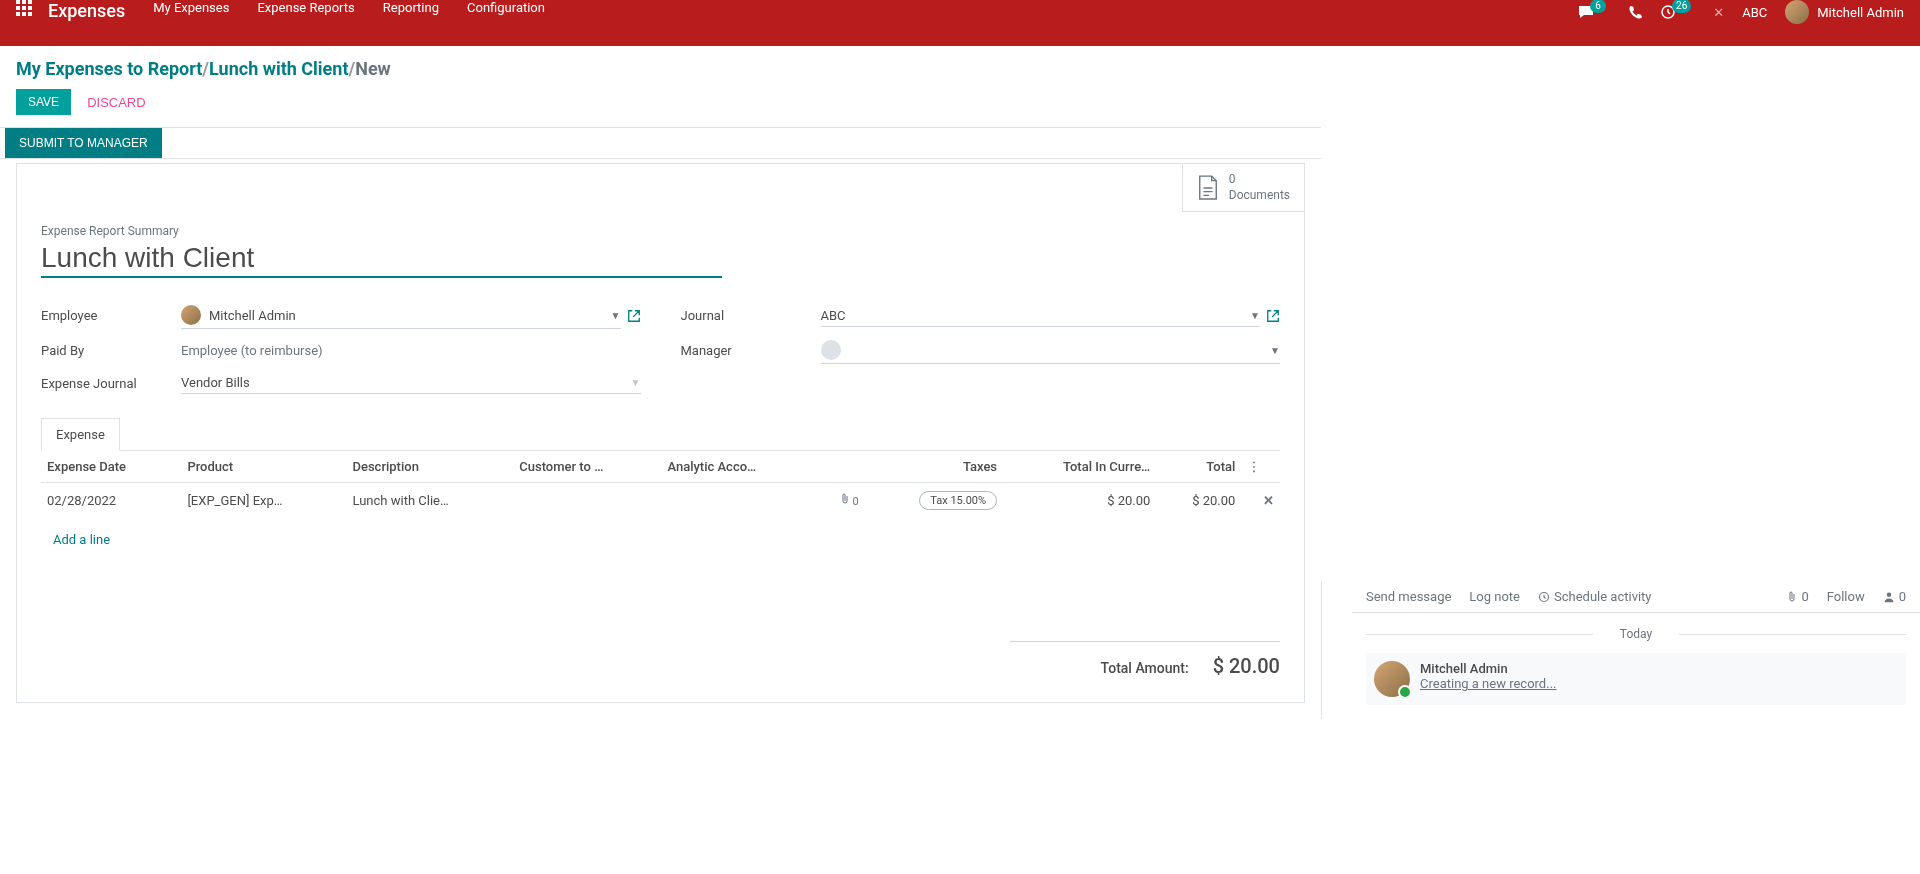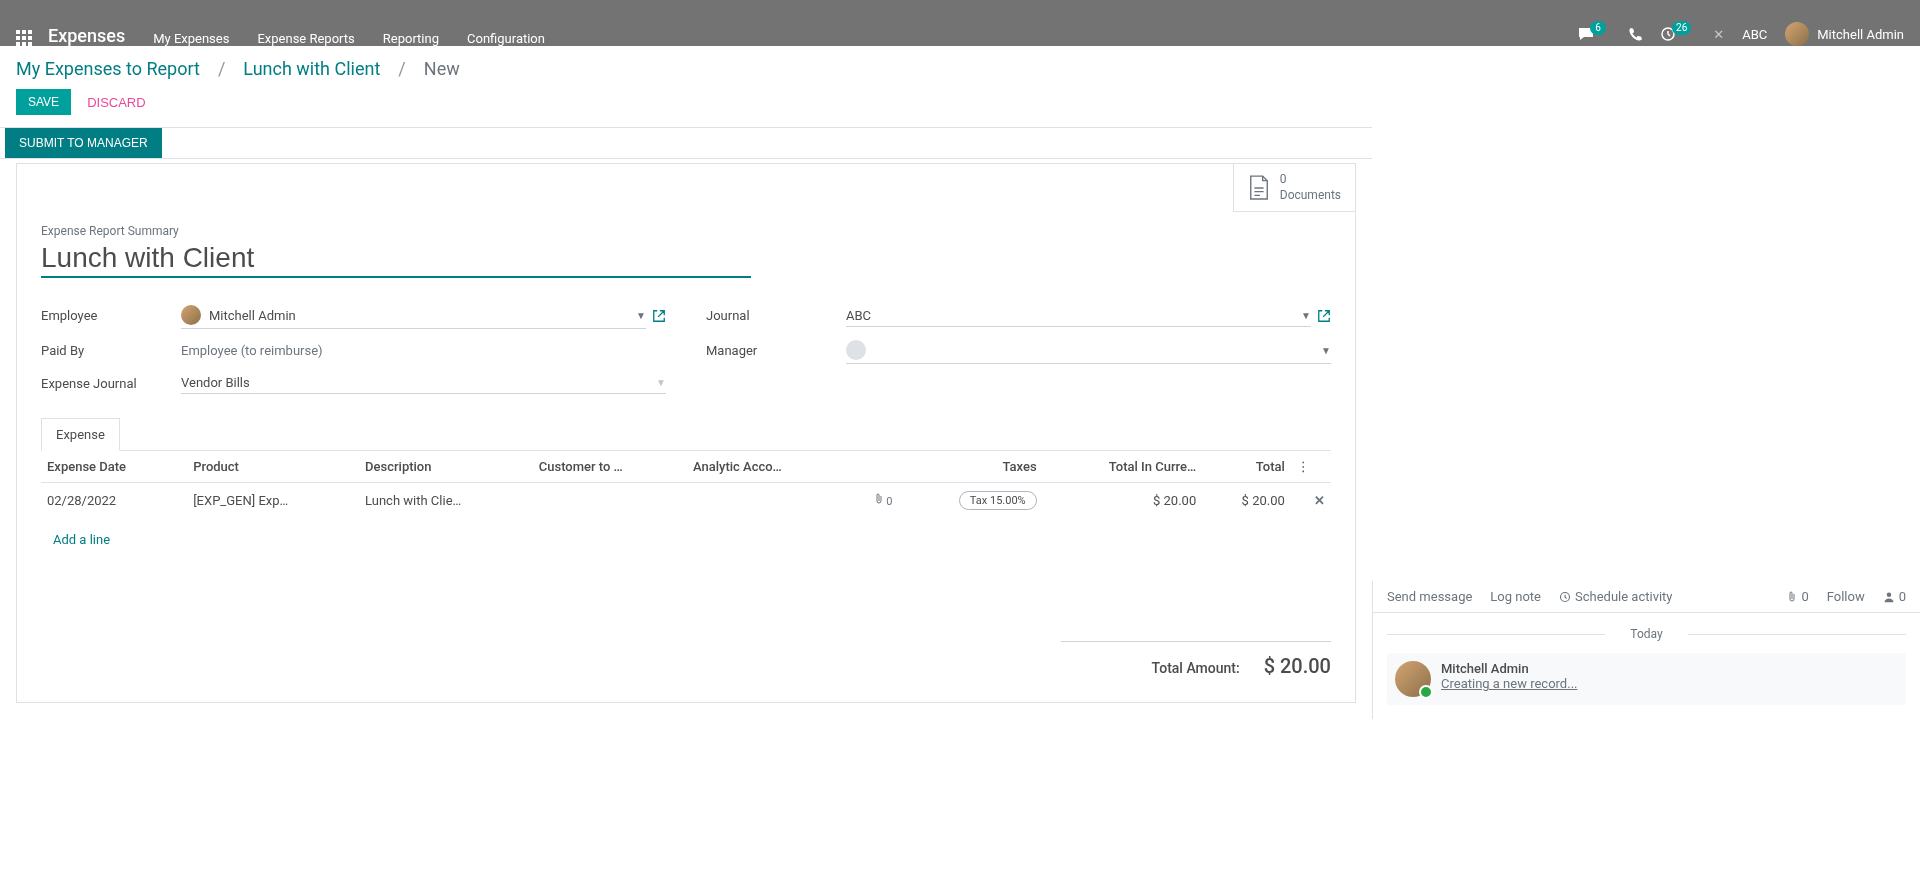--- a/index.html
+++ b/index.html
@@ -1,33 +1,33 @@
 <!DOCTYPE html>
 <html><head>
 <meta charset="utf-8">
 <style>
 * { box-sizing: border-box; margin: 0; padding: 0; }
 body { font-family: -apple-system, BlinkMacSystemFont, "Segoe UI", Roboto, sans-serif; font-size: 13px; color: #4c4c4c; background: #fff; }
 
 
-.top-nav { background: #737373; height: 46px; display: flex; align-items: flex-end; padding: 0 16px; color: #fff; }
+.top-nav { background: #b91c1c; height: 46px; display: flex; align-items: flex-start; padding: 0 16px; color: #fff; }
 .apps-icon { width: 16px; height: 16px; display: grid; grid-template-columns: repeat(3, 4px); grid-template-rows: repeat(3, 4px); gap: 2px; margin-right: 16px; cursor: pointer; }
 .apps-icon span { background: #fff; }
 .brand { font-size: 18px; font-weight: 500; margin-right: 28px; }
 .nav-menu { display: flex; gap: 28px; }
 .nav-menu a { color: #fff; text-decoration: none; font-size: 13px; }
 .nav-right { margin-left: auto; display: flex; align-items: center; gap: 18px; }
 .nav-icon { color: #fff; cursor: pointer; display: flex; align-items: center; position: relative; }
 .badge { background: #00A09D; color: #fff; font-size: 10px; padding: 0 4px; border-radius: 8px; min-width: 16px; text-align: center; line-height: 14px; position: relative; top: -6px; left: -4px; }
 .user-section { display: flex; align-items: center; gap: 8px; cursor: pointer; }
 .avatar { width: 24px; height: 24px; border-radius: 50%; background: linear-gradient(135deg, #d4a574, #8b6f47); }
 
 
 .control-panel { padding: 12px 16px 0; }
-.breadcrumb { font-size: 18px; color: #017E84; display: flex; gap: 18px; align-items: baseline; flex-wrap: wrap; }
+.breadcrumb { font-size: 18px; color: #017E84; display: flex; gap: 0; align-items: baseline; flex-wrap: wrap; font-weight: bold; }
 .breadcrumb .sep { color: #999; }
 .breadcrumb .current { color: #6c757d; }
 .btn-row { display: flex; gap: 16px; align-items: center; margin-top: 10px; margin-bottom: 12px; }
 .btn-primary { background: #00A09D; color: #fff; border: none; padding: 6px 12px; font-weight: 500; cursor: pointer; font-size: 12px; }
 .btn-link { background: none; border: none; color: #ec4899; cursor: pointer; font-size: 13px; }
 
 
 .status-bar { display: flex; align-items: center; border-top: 1px solid #dee2e6; border-bottom: 1px solid #dee2e6; }
 .btn-submit { background: #017E84; color: #fff; border: none; padding: 8px 14px; font-weight: 500; font-size: 12px; cursor: pointer; margin-left: 5px; }
 .status-arrows { margin-left: auto; display: flex; }
@@ -76,21 +76,21 @@
 .add-line { color: #017E84; cursor: pointer; padding: 6px; display: inline-block; }
 .kebab { color: #6c757d; cursor: pointer; text-align: right; }
 
 .total-row { margin-top: 20px; border-top: 1px solid #ced4da; padding-top: 12px; display: flex; justify-content: flex-end; align-items: baseline; gap: 24px; }
 .total-label { font-size: 14px; font-weight: 500; }
 .total-value { font-size: 20px; font-weight: 500; }
 .total-wrap { display: flex; justify-content: flex-end; }
 .total-inner { width: 270px; }
 
 
-.chatter { width: 548px; border-left: 1px solid #dee2e6; }
+.chatter { width: 599px; border-left: 1px solid #dee2e6; padding-left: 30px; }
 .chatter-top { display: flex; align-items: center; padding: 8px 14px; gap: 18px; font-size: 13px; color: #6c757d; border-bottom: 1px solid #dee2e6; }
 .chatter-top .spacer { flex: 1; }
 .chatter-top span { cursor: pointer; display: flex; align-items: center; gap: 4px; }
 .chatter-body { padding: 14px; }
 .today-divider { text-align: center; color: #6c757d; font-size: 12px; position: relative; margin-bottom: 12px; }
 .today-divider::before, .today-divider::after { content: ""; position: absolute; top: 50%; width: 42%; height: 1px; background: #dee2e6; }
 .today-divider::before { left: 0; }
 .today-divider::after { right: 0; }
 .msg { display: flex; gap: 10px; padding: 8px; background: #f8f9fa; border-radius: 2px; }
 .msg-avatar { width: 36px; height: 36px; border-radius: 50%; background: linear-gradient(135deg, #d4a574, #8b6f47); flex-shrink: 0; position: relative; }

